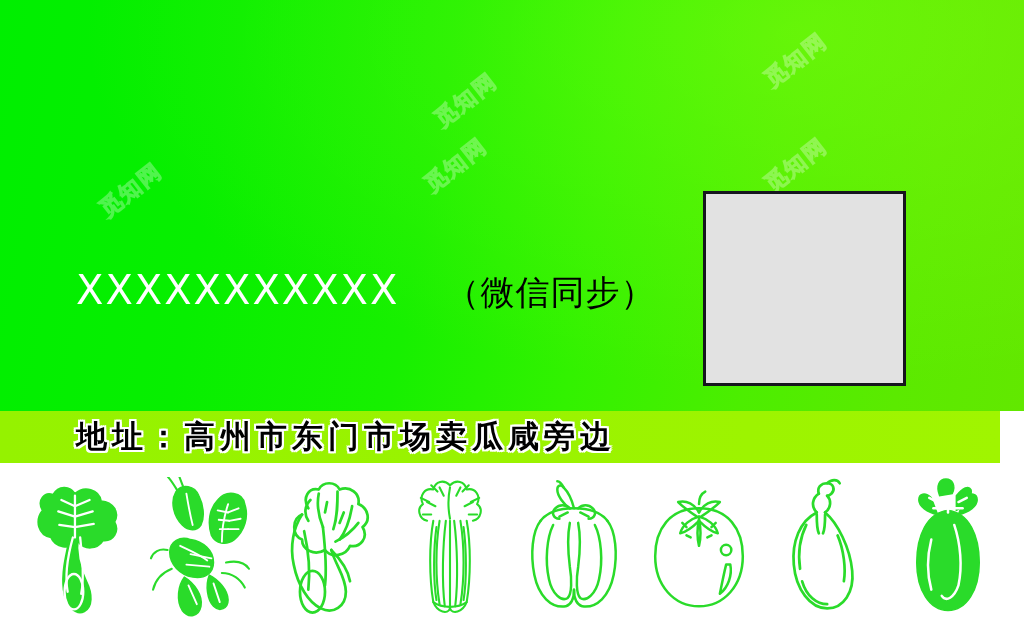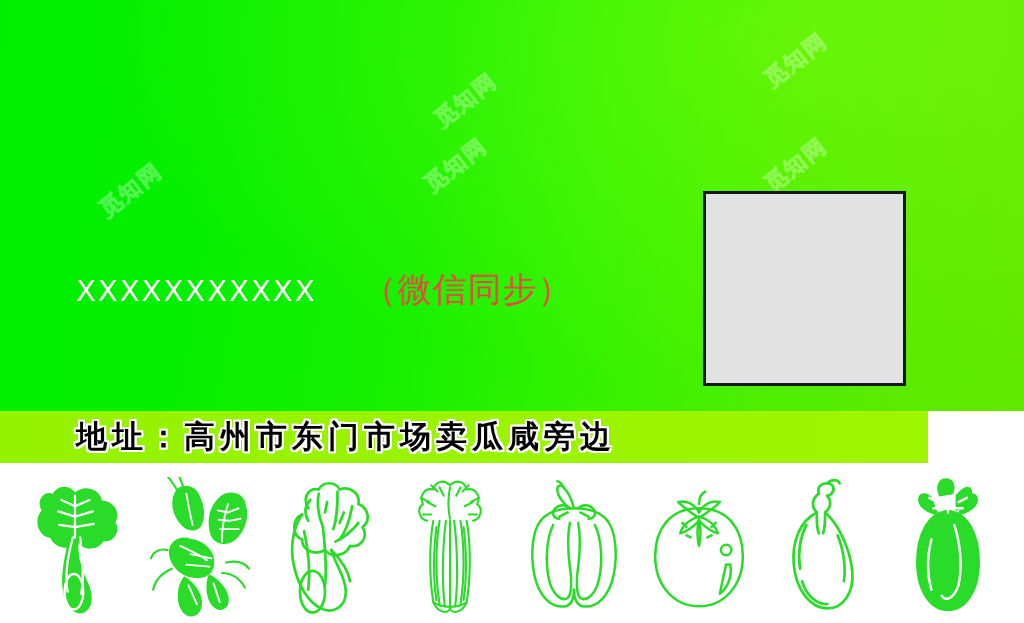--- a/index.html
+++ b/index.html
@@ -45,21 +45,21 @@
     background:
       radial-gradient(120% 150% at 78% 8%, rgba(140,255,20,0.42) 0%, rgba(140,255,20,0.0) 58%);
     pointer-events: none;
   }
 
   
   .address-band {
     position: absolute;
     left: 0;
     top: 411px;
-    width: 928px;
+    width: 1000px;
     height: 52px;
     background: linear-gradient(90deg, #95f200 0%, #9af300 50%, #a0f500 100%);
     display: flex;
     align-items: center;
   }
 
   
   .veg-strip {
     position: absolute;
     left: 0;
@@ -101,30 +101,30 @@
   }
   .phone-row {
     position: absolute;
     left: 76px;
     top: 267px;
     display: flex;
     align-items: baseline;
     white-space: nowrap;
   }
   .phone-number {
-    font-size: 29px;
+    font-size: 40px;
     font-weight: 400;
     color: #ffffff;
     letter-spacing: 2px;
   }
   .phone-note {
     margin-left: 46px;
     font-size: 34px;
     font-weight: 400;
-    color: #ef4444;
+    color: #000000;
     letter-spacing: 1px;
   }
 
   
   .qr-box {
     position: absolute;
     left: 703px;
     top: 191px;
     width: 203px;
     height: 195px;

